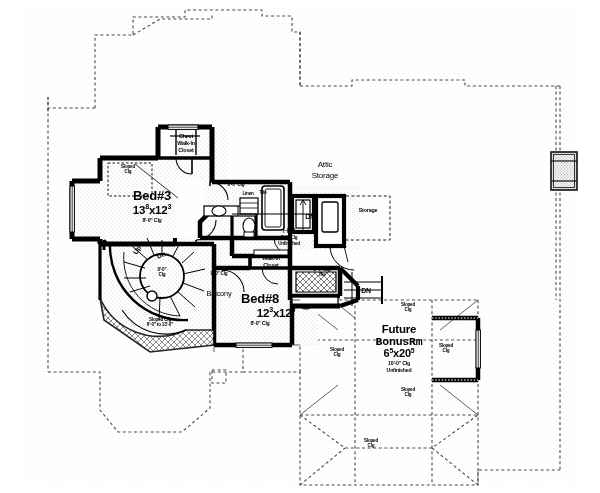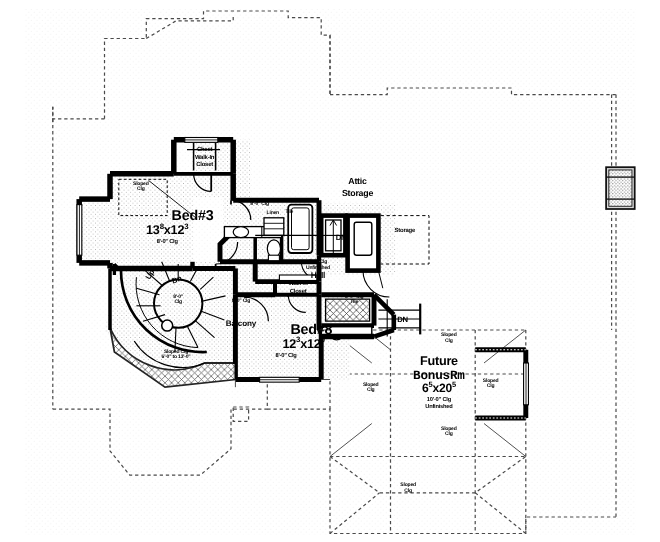--- a/index.html
+++ b/index.html
@@ -35,41 +35,40 @@
     transform: translate(-50%, -50%);
     letter-spacing: -0.2px;
   }
   .room-name {
     font-size: 11.5px;
     font-weight: bold;
   }
   .room-name-lg {
     font-size: 13px;
     font-weight: bold;
-    margin-left: 23px;
   }
   .room-dim {
     font-size: 11.5px;
     font-weight: bold;
   }
   .room-sub {
     font-size: 5.2px;
     font-weight: bold;
   }
   .tiny {
     font-size: 4.6px;
     font-weight: bold;
   }
   .tiny-b {
     font-size: 5.4px;
     font-weight: bold;
   }
   .mini-name {
     font-size: 5.0px;
-    font-weight: bold;
+    font-weight: normal;
   }
   .sup {
     font-size: 0.62em;
     vertical-align: super;
     line-height: 0;
   }
   .stair-rot-up {
     transform: translate(-50%, -50%) rotate(-58deg);
   }
   .stair-rot-dn {
@@ -381,21 +380,21 @@
   <div class="lbl room-name" style="left:399px; top:342px;font-family:Liberation Mono, monospace;">BonusRm</div>
   <div class="lbl room-dim" style="left:399px; top:354px; font-size:11px;">
     <span>6</span><span class="sup">5</span>x<span>20</span><span class="sup">5</span>
   </div>
   <div class="lbl room-sub" style="left:399px; top:364px;">10'-0" Clg</div>
   <div class="lbl room-sub" style="left:399px; top:371px;">Unfinished</div>
 
   <div class="lbl mini-name" style="left:219px; top:266px; font-size:7.4px;margin-top:28px;">Balcony</div>
   <div class="lbl tiny" style="left:219px; top:274px;">8'-0" Clg</div>
 
-  <div class="lbl mini-name" style="left:289px; top:231px; font-size:7.6px;margin-top:20px;">Hall</div>
+  <div class="lbl mini-name" style="left:289px; top:231px; font-size:7.6px;">Hall</div>
   <div class="lbl tiny" style="left:289px; top:238px;">8'-0" Clg</div>
   <div class="lbl tiny" style="left:289px; top:244px;">Unfinished</div>
 
   <div class="lbl mini-name" style="left:325px; top:165px; font-size:8px;">Attic</div>
   <div class="lbl mini-name" style="left:325px; top:176px; font-size:8px;">Storage</div>
 
   <div class="lbl tiny-b" style="left:186px; top:137px;">Chest</div>
   <div class="lbl tiny-b" style="left:186px; top:144px;">Walk-In</div>
   <div class="lbl tiny-b" style="left:186px; top:151px;">Closet</div>
 

